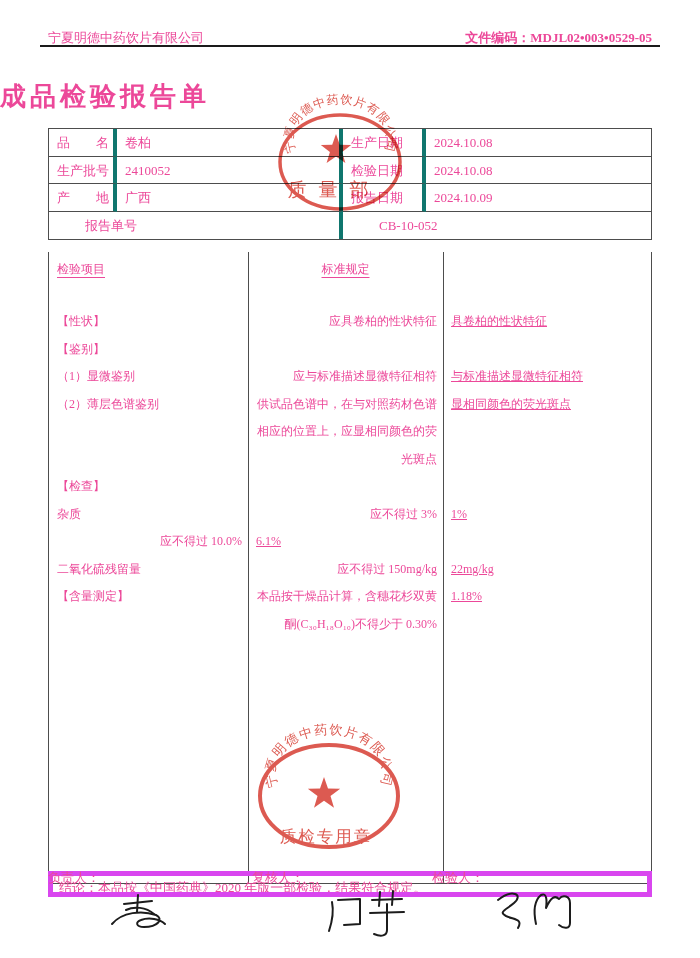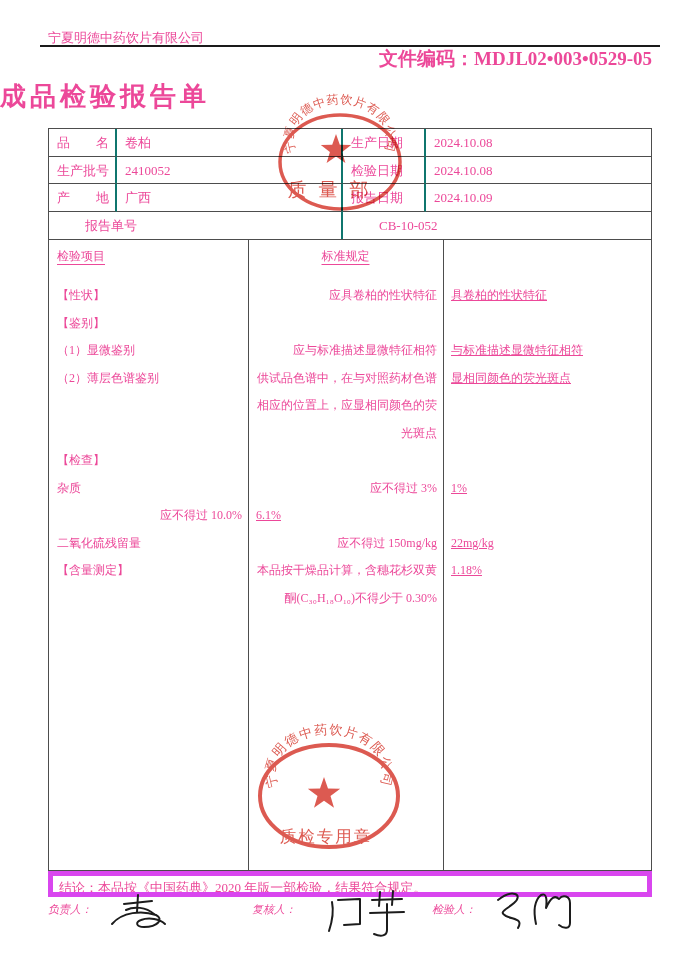--- a/index.html
+++ b/index.html
@@ -6,57 +6,57 @@
   .page{
     position:relative;
     width:700px;height:958px;
     background:#ffffff;
     font-family:"Liberation Serif","DejaVu Serif",serif;
     color:#ec4899;
     overflow:hidden;
   }
   
   .hdr-left{position:absolute;left:48px;top:29px;font-size:13px;}
-  .hdr-right{position:absolute;right:48px;top:46px;font-size:19px;font-weight:bold;}
+  .hdr-right{position:absolute;right:48px;top:29px;font-size:13px;font-weight:bold;}
   .hdr-rule{position:absolute;left:40px;top:45px;width:620px;height:2px;background:#1a1a1a;}
   
   .title{position:absolute;left:0;top:79px;width:100%;text-align:left;
          font-size:26px;font-weight:bold;letter-spacing:4px;}
   
   .info{position:absolute;left:48px;top:128px;width:604px;box-sizing:border-box;
         border:1px solid #4d4d4d;display:grid;
         grid-template-columns:68px 226px 83px 225px;grid-auto-rows:27.5px;
         font-size:13px;}
-  .ic{border-right:2px solid #0f766e;border-bottom:1px solid #4d4d4d;
+  .ic{border-right:4px solid #0f766e;border-bottom:1px solid #4d4d4d;
       line-height:27.5px;padding-left:8px;white-space:nowrap;overflow:hidden;}
   .ic.last-col{border-right:none;}
   .ic.last-row{border-bottom:none;margin-left:28px;}
   .ic.span-ab{grid-column:1 / 3;}
   .ic.span-cd{grid-column:3 / 5;border-right:none;}
   
-  .main{position:absolute;left:48px;top:239px;width:604px;height:632px;box-sizing:border-box;
+  .main{position:absolute;left:48px;top:252px;width:604px;height:632px;box-sizing:border-box;
         border:1px solid #4d4d4d;border-top:none;font-size:12px;}
   .vline{position:absolute;top:0;bottom:0;width:1px;background:#4d4d4d;}
   .vline.v1{left:199px;}
   .vline.v2{left:394px;}
   .mhead{display:grid;grid-template-columns:199px 195px 208px;padding-top:7px;line-height:20px;}
   .mhead span{text-decoration:underline;text-underline-offset:4px;}
   .mh-item{padding-left:8px;}
   .mh-std,.mh-res{text-align:center;}
-  .mrows{margin-top:16px;}
+  .mrows{margin-top:29px;}
   .mrow{display:grid;grid-template-columns:199px 195px 208px;align-items:start;line-height:27.5px;}
   .mc-item{padding-left:8px;}
   .mc-std{padding-left:8px;padding-right:6px;text-align:right;}
   .mc-res{padding-left:8px;padding-right:6px;text-decoration:underline;}
   
   .conclusion{position:absolute;left:48px;top:871px;width:604px;height:26px;box-sizing:border-box;
               border:5px solid #d946ef;line-height:24px;padding-left:6px;font-size:13px;
               white-space:nowrap;overflow:hidden;}
   
-  .sig-label{position:absolute;top:902px;font-size:11px;font-style:italic;}
+  .sig-label{position:absolute;top:869px;font-size:13px;}
   .sl1{left:48px;} .sl2{left:252px;} .sl3{left:432px;}
   .sig-svg{position:absolute;}
   .sg1{left:98px;top:892px;} .sg2{left:324px;top:888px;} .sg3{left:488px;top:886px;}
   .sig-svg path{stroke:#1c1c1c;stroke-width:2;fill:none;stroke-linecap:round;stroke-linejoin:round;}
   
   .stamp{position:absolute;mix-blend-mode:multiply;opacity:.88;}
   .stamp-top{left:250px;top:92px;}
   .stamp-bottom{left:219px;top:711px;}
 </style>
 </head>

